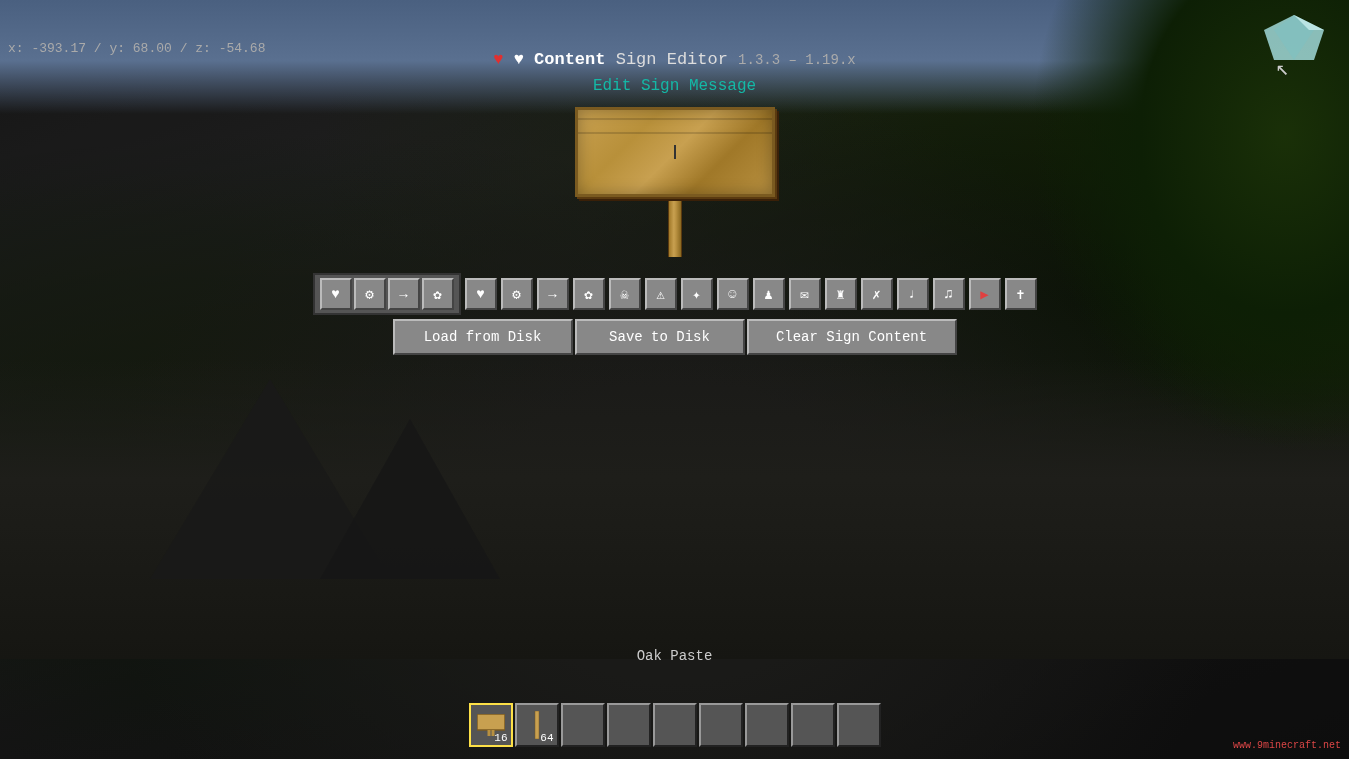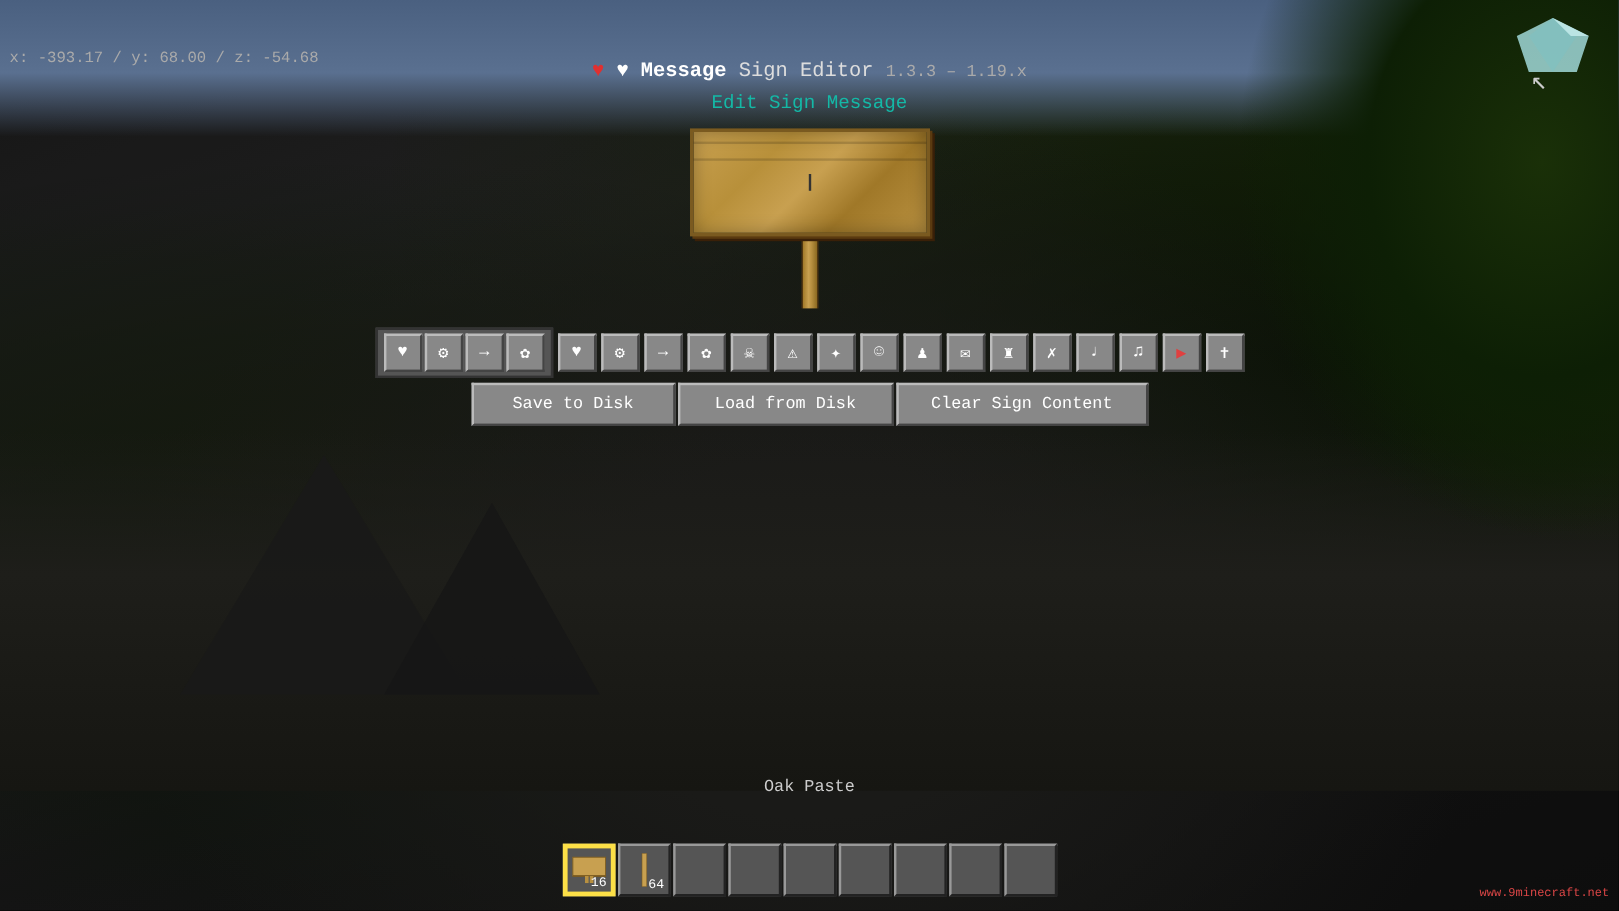--- a/index.html
+++ b/index.html
@@ -322,21 +322,21 @@
       border-left: 2px solid #999;
       border-right: 2px solid #222;
       border-bottom: 2px solid #222;
       display: flex;
       align-items: center;
       justify-content: center;
       position: relative;
     }
 
     .hotbar-slot.active {
-      border: 4px solid #fde047;
+      border: 2px solid #fde047;
     }
 
     .slot-count {
       position: absolute;
       bottom: 1px;
       right: 3px;
       color: #fff;
       font-size: 11px;
       font-family: 'Courier New', monospace;
     }
@@ -396,21 +396,21 @@
     <polygon points="35,5 65,20 55,50 15,50 5,20" fill="#a0d8d8" opacity="0.85"></polygon>
     <polygon points="35,5 55,20 35,50 15,20" fill="#80c0c0" opacity="0.7"></polygon>
     <polygon points="35,5 65,20 50,20" fill="#c0e8e8" opacity="0.9"></polygon>
   </svg>
 </div>
 
 <div class="ui-panel">
 
   <div class="title-bar">
     <span class="heart">♥</span>
-    <strong style="color:#fff">♥ Message</strong><span> Sign Editor </span><span class="mod-version" style="color:#aaa;font-size:14px">1.3.3 – 1.19.x</span>
+    <strong style="color:#fff">♥ Content</strong><span> Sign Editor </span><span class="mod-version" style="color:#aaa;font-size:14px">1.3.3 – 1.19.x</span>
   </div>
   <div class="subtitle">Edit Sign Message</div>
 
   <div class="sign-container">
     <div class="sign-board">
       <div class="sign-cursor"></div>
     </div>
     <div class="sign-pole"></div>
   </div>
 
@@ -436,22 +436,22 @@
     <button class="mc-btn icon-btn">♜</button>
     <button class="mc-btn icon-btn">✗</button>
     <button class="mc-btn icon-btn">♩</button>
     <button class="mc-btn icon-btn">♫</button>
     <button class="mc-btn icon-btn" style="color:#e04040;">▶</button>
     <button class="mc-btn icon-btn">✝</button>
   </div>
 
 
   <div class="btn-row-3">
+    <button class="mc-btn btn-third" style="min-width:180px;">Load from Disk</button>
     <button class="mc-btn btn-third" style="min-width:170px;">Save to Disk</button>
-    <button class="mc-btn btn-third" style="min-width:180px;">Load from Disk</button>
     <button class="mc-btn btn-third" style="min-width:210px;">Clear Sign Content</button>
   </div>
 
 
 </div>
 
 <div class="item-label">Oak Paste</div>
 
 <div class="hotbar">
   <div class="hotbar-slot active">

